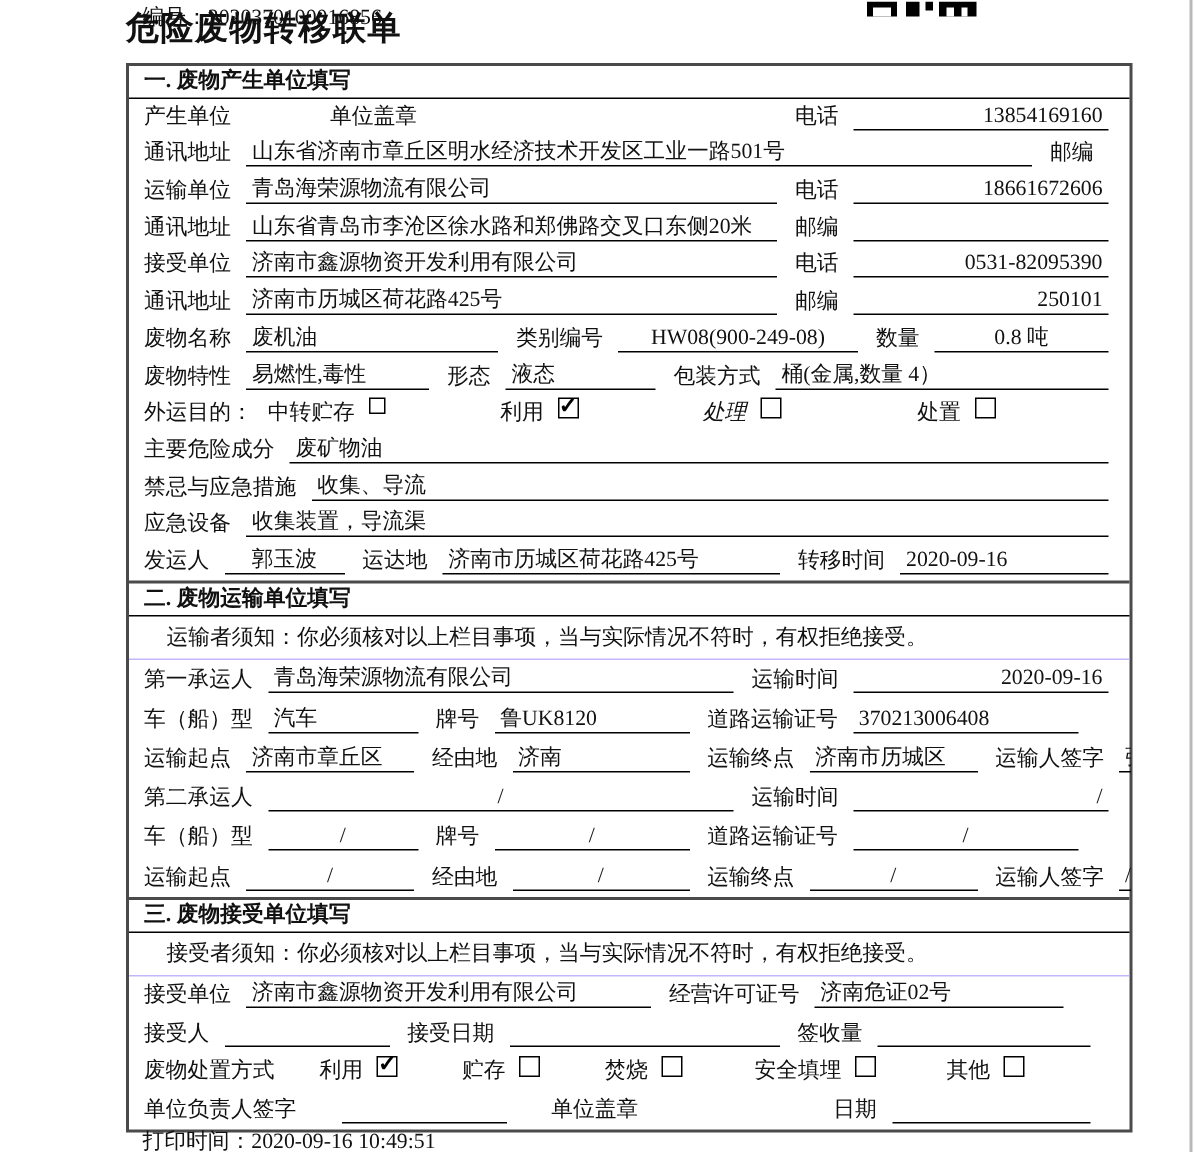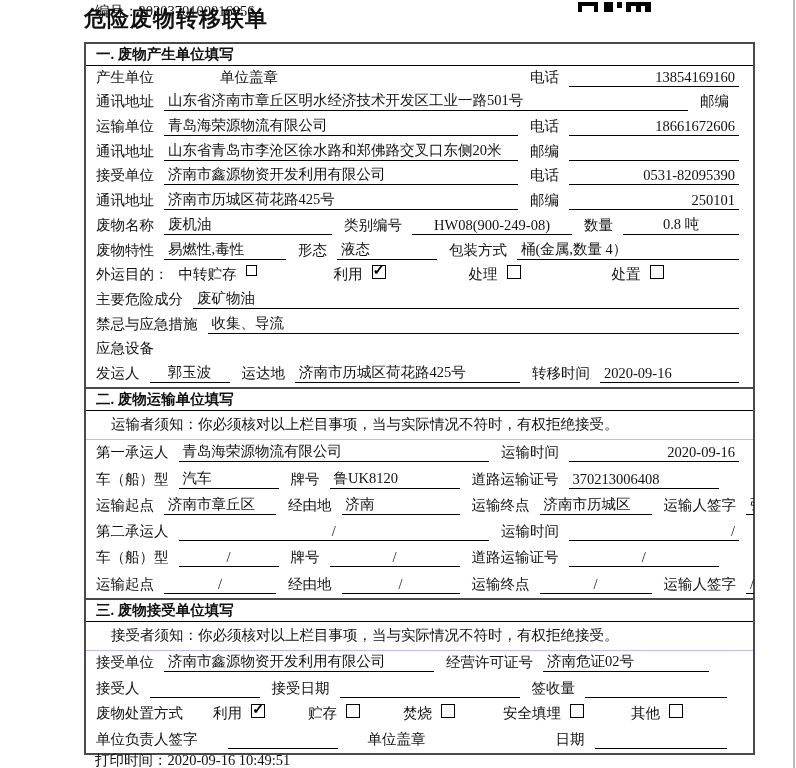--- a/index.html
+++ b/index.html
@@ -39,21 +39,21 @@
   .w168{width:168px;} .w170{width:170px;text-align:right;} .w180{width:180px;} .w225{width:225px;}
   .w230{width:230px;} .w270{width:270px;}
   .stamp{margin-left:56px;flex:none;}
   
   .opt{display:inline-flex;align-items:flex-start;flex:none;}
   .cb{width:12px;height:12px;border:1px solid #000;margin-left:9px;position:relative;
       flex:none;display:inline-block;background:#fff;}
   .cb.checked::after{content:"✓";position:absolute;left:0px;top:-5px;font-size:15px;
       font-weight:bold;color:#000;}
   .cb.small{width:9px;height:9px;margin-bottom:1px;}
-  .ow150{width:155px;} .ow135{width:135px;} .ow140{width:143px;}
+  .ow150{width:155px;} .ow135{width:135px;} .ow140{width:143px;font-style:italic;}
   .dw95{width:95px;} .dw105{width:100px;} .dw125{width:128px;}
   .spacer120{width:120px;flex:none;}
   
   .print-time{position:absolute;left:95px;top:751px;white-space:nowrap;}
 </style>
 </head>
 <body>
 
 <div class="page-edge"></div>
 
@@ -160,20 +160,21 @@
       <span class="ul grow">废矿物油</span>
     </div>
 
     <div class="frow">
       <span class="lbl">禁忌与应急措施</span>
       <span class="ul grow">收集、导流</span>
     </div>
 
     <div class="frow">
       <span class="lbl">应急设备</span>
+      <span class="ul grow">收集装置，导流渠</span>
     </div>
 
     <div class="frow">
       <span class="lbl">发运人</span>
       <span class="ul w80 c mr12">郭玉波</span>
       <span class="lbl">运达地</span>
       <span class="ul w225 mr12">济南市历城区荷花路425号</span>
       <span class="lbl">转移时间</span>
       <span class="ul grow">2020-09-16</span>
     </div>

